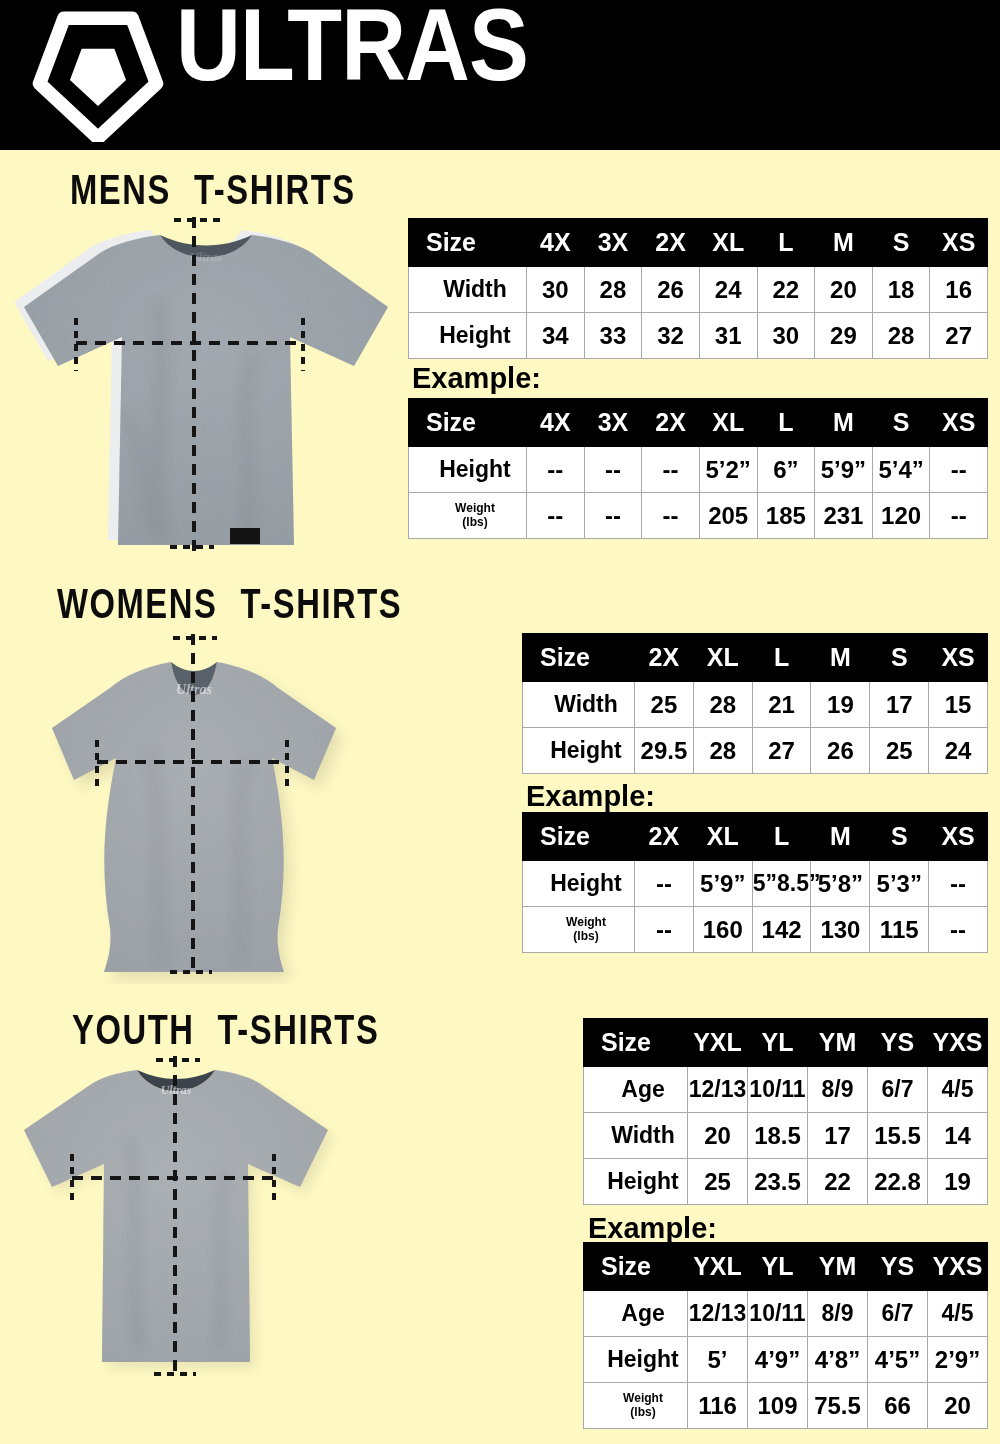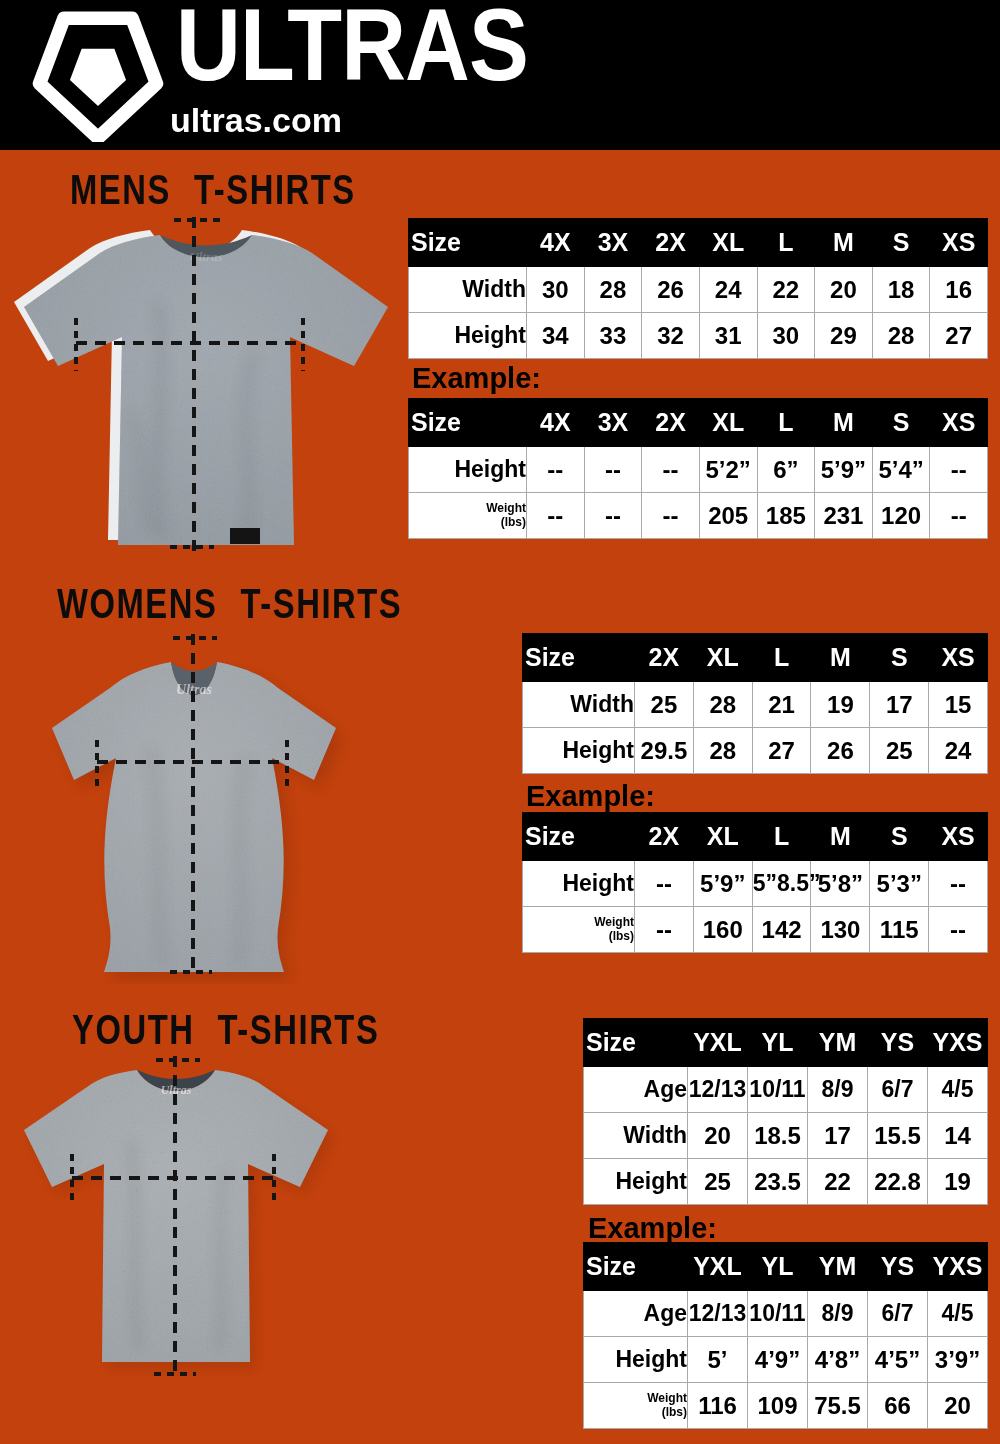--- a/index.html
+++ b/index.html
@@ -1,17 +1,17 @@
 <!DOCTYPE html>
 <html><head>
 <meta charset="utf-8">
 <style>
   html,body{margin:0;padding:0;background:#fff;}
   .page{
-    position:relative;width:1000px;height:1444px;background:#c2410c;
+    position:relative;width:1000px;height:1444px;background:#fef9c3;
     font-family:"Liberation Sans",sans-serif;overflow:hidden;
   }
   
   .topbar{position:absolute;left:0;top:0;width:1000px;height:150px;background:#000;}
   .logo{position:absolute;left:28px;top:6px;}
   .brand{
     position:absolute;left:176px;top:-6px;color:#fff;font-weight:bold;
     font-size:102px;line-height:1;letter-spacing:-1px;
     transform:scaleX(0.88);transform-origin:left top;white-space:nowrap;
   }
@@ -22,26 +22,26 @@
     letter-spacing:2px;word-spacing:16px;white-space:nowrap;
     transform:scaleX(0.78);transform-origin:left top;
   }
   
   .tablebox{position:absolute;}
   table.size-table{border-collapse:collapse;table-layout:fixed;width:100%;background:#fff;}
   table.size-table th{
     background:#000;color:#fff;font-weight:bold;font-size:25px;height:47px;
     text-align:center;border:1px solid #000;padding:0;
   }
-  table.size-table th.col-label{text-align:left;padding-left:2px;}
+  table.size-table th.col-label{text-align:left;padding-left:17px;}
   table.size-table td{
     border:1px solid #a9a9a9;font-weight:bold;font-size:24px;color:#000;
     text-align:center;height:45px;padding:0;
   }
-  table.size-table td.row-label{text-align:right;padding-left:15px;font-size:23px;}
+  table.size-table td.row-label{text-align:center;padding-left:15px;font-size:23px;}
   table.size-table td.row-label.two-line{font-size:12px;line-height:1.12;white-space:pre-line;}
   table.size-table td.val.small{font-size:23px;}
   .example{position:absolute;font-weight:bold;font-size:29px;color:#000;}
   
   .shirt{position:absolute;}
   .measure{stroke:#151515;stroke-width:4;stroke-dasharray:11 8;fill:none;}
   .mcap{stroke:#151515;stroke-width:4;stroke-dasharray:7 6;fill:none;}
   .collar-script{font-family:"Liberation Serif",serif;font-style:italic;font-weight:bold;
     fill:rgba(255,255,255,0.55);}
 </style>
@@ -49,21 +49,20 @@
 <body>
 
 <div class="page">
 
   <div class="topbar">
     <svg class="logo" width="140" height="136" viewBox="0 0 100 100">
       <path d="M25 9 L75 9 L93 57 L50 97 L7 57 Z" fill="none" stroke="#fff" stroke-width="10" stroke-linejoin="round"></path>
       <path d="M25 9 L75 9 L93 57 L50 97 L7 57 Z" fill="#fff" stroke="none" transform="translate(50,52) scale(0.48) translate(-50,-52)"></path>
     </svg>
     <div class="brand">ULTRAS</div>
-    <div class="site">ultras.com</div>
   </div>
 
   <div class="section-title" style="left:70px;top:166px;">MENS T-SHIRTS</div>
 
   <svg class="shirt" style="left:8px;top:213px;" width="392" height="352" viewBox="0 0 392 352">
     <defs>
       <radialGradient id="gM" cx="50%" cy="35%" r="80%">
         <stop offset="0%" stop-color="#8c949c"></stop>
           <stop offset="100%" stop-color="#78828a"></stop>
       </radialGradient>
@@ -441,21 +440,21 @@
             <td class="val small">8/9</td>
             <td class="val small">6/7</td>
             <td class="val small">4/5</td>
           </tr>
           <tr>
             <td class="row-label">Height</td>
             <td class="val">5’</td>
             <td class="val">4’9”</td>
             <td class="val">4’8”</td>
             <td class="val">4’5”</td>
-            <td class="val">3’9”</td>
+            <td class="val">2’9”</td>
           </tr>
           <tr>
             <td class="row-label two-line">Weight
 (lbs)</td>
             <td class="val">116</td>
             <td class="val">109</td>
             <td class="val">75.5</td>
             <td class="val">66</td>
             <td class="val">20</td>
           </tr>

